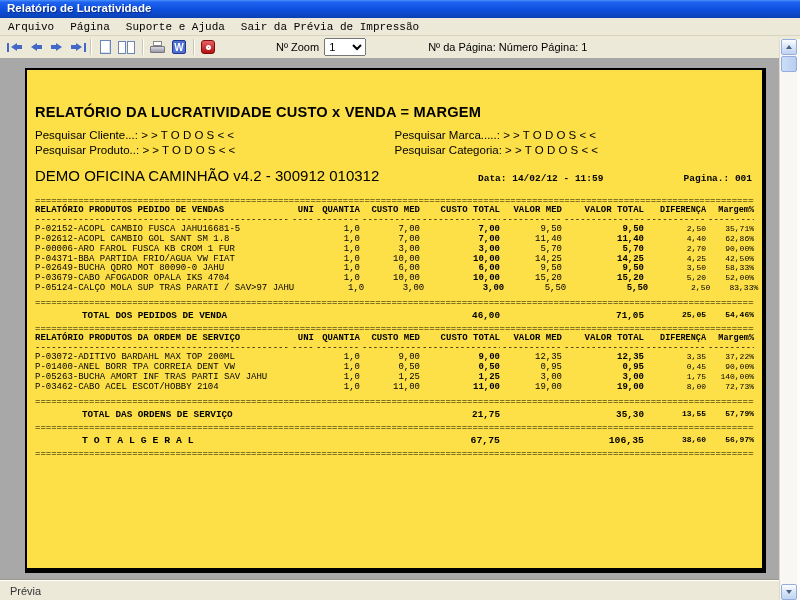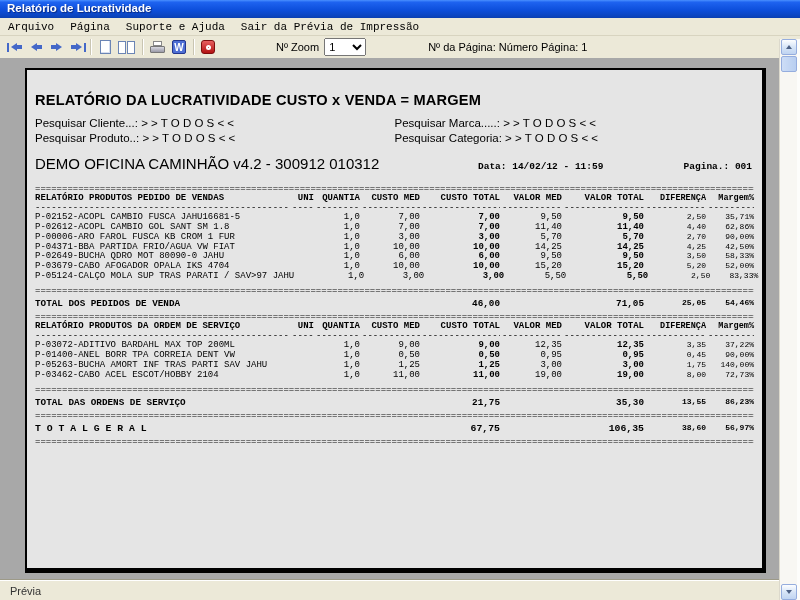--- a/index.html
+++ b/index.html
@@ -44,23 +44,23 @@
   .xic { display:flex; width:14px; height:14px; align-items:center; justify-content:center;
          background:linear-gradient(#E86060,#B31212); border:1px solid #7E0E0E; border-radius:3px; }
   .xic i { width:5px; height:5px; border:2px solid #fff; border-radius:50%; }
   .zoom-label { margin-left:58px; margin-right:5px; }
   .zoom-select { width:42px; height:18px; font-size:11px; }
   .page-info { margin-left:62px; color:#000; }
 
   
   .preview { position:absolute; left:0; top:58px; width:779px; height:522px;
              background:#A8A8A8; overflow:hidden; }
-  .page { margin:10px 0 0 25px; width:741px; height:505px; background:#e5e5e5;
+  .page { margin:10px 0 0 25px; width:741px; height:505px; background:#fde047;
           border:2px solid #000; border-right-width:4px; border-bottom-width:5px;
-          padding:4px 8px; overflow:hidden; }
+          padding:16px 8px; overflow:hidden; }
 
   
   .r-title { padding-top:18px; font-size:14.6px; font-weight:bold; color:#000; letter-spacing:0.2px; }
   .filters { margin-top:8px; font-size:11.5px; }
   .f-row { display:flex; line-height:15px; }
   .f-cell { width:387px; white-space:pre; }
   .demo-line { display:flex; margin-top:9px; align-items:baseline; }
   .dl-left { width:443px; font-size:15px; }
   .dl-mid { flex:1; font-family:"Liberation Mono", monospace; font-size:9.5px; font-weight:bold; }
   .dl-right { font-family:Liberation Mono, monospace; font-size:9.5px; font-weight:bold; padding-right:2px; }
@@ -71,21 +71,21 @@
   .t-row { display:grid; grid-template-columns:1fr 24px 46px 60px 80px 62px 82px 62px 48px;
            line-height:9.7px; }
   .t-row .c { text-align:right; white-space:nowrap; }
   .t-row .c-prod, .t-row .c-label { text-align:left; overflow:visible; }
   .t-head { font-weight:bold; }
   .t-dash .c { overflow:hidden; padding:0 2px; }
   .t-dash .c:first-child { padding-left:0; }
   .c-custo_total, .c-valor_total { font-weight:bold; }
   .c-diferenca, .c-margem { font-size:8px; position:relative; top:-1px; }
   .t-head .c-diferenca, .t-head .c-margem { font-size:8.5px; top:0; }
-  .t-total { font-weight:bold; padding:3px 0; font-size:9.3px; }
+  .t-total { font-weight:bold; padding:3px 0; font-size:9.3px;margin-left:47px; }
   .t-total .c-label { grid-column:1 / 5; }
   .t-grand { font-size:9.8px; }
 
   
   .statusbar { position:absolute; left:0; bottom:0; width:789px; height:20px; background:#ECE9D8;
                border-top:1px solid #FFF; box-shadow:0 -1px 0 #9D9A88; font-size:11px; color:#333;
                display:flex; align-items:center; padding-left:10px; }
 
   
   .vscroll { position:absolute; left:779px; top:39px; width:21px; height:561px;
@@ -372,21 +372,21 @@
             <div class="c c-diferenca">8,00</div>
             <div class="c c-margem">72,73%</div>
           </div>
           <div class="t-sep gap">============================================================================================================================================================================================================================================================================================================</div>
           <div class="t-row t-total">
             <div class="c c-label">TOTAL DAS ORDENS DE SERVIÇO</div>
             <div class="c c-custo_total">21,75</div>
             <div class="c c-valor_med"></div>
             <div class="c c-valor_total">35,30</div>
             <div class="c c-diferenca">13,55</div>
-            <div class="c c-margem">86,23%</div>
+            <div class="c c-margem">57,79%</div>
           </div>
           <div class="t-sep">============================================================================================================================================================================================================================================================================================================</div>
           <div class="t-row t-total t-grand">
             <div class="c c-label">T O T A L   G E R A L</div>
             <div class="c c-custo_total">67,75</div>
             <div class="c c-valor_med"></div>
             <div class="c c-valor_total">106,35</div>
             <div class="c c-diferenca">38,60</div>
             <div class="c c-margem">56,97%</div>
           </div>

